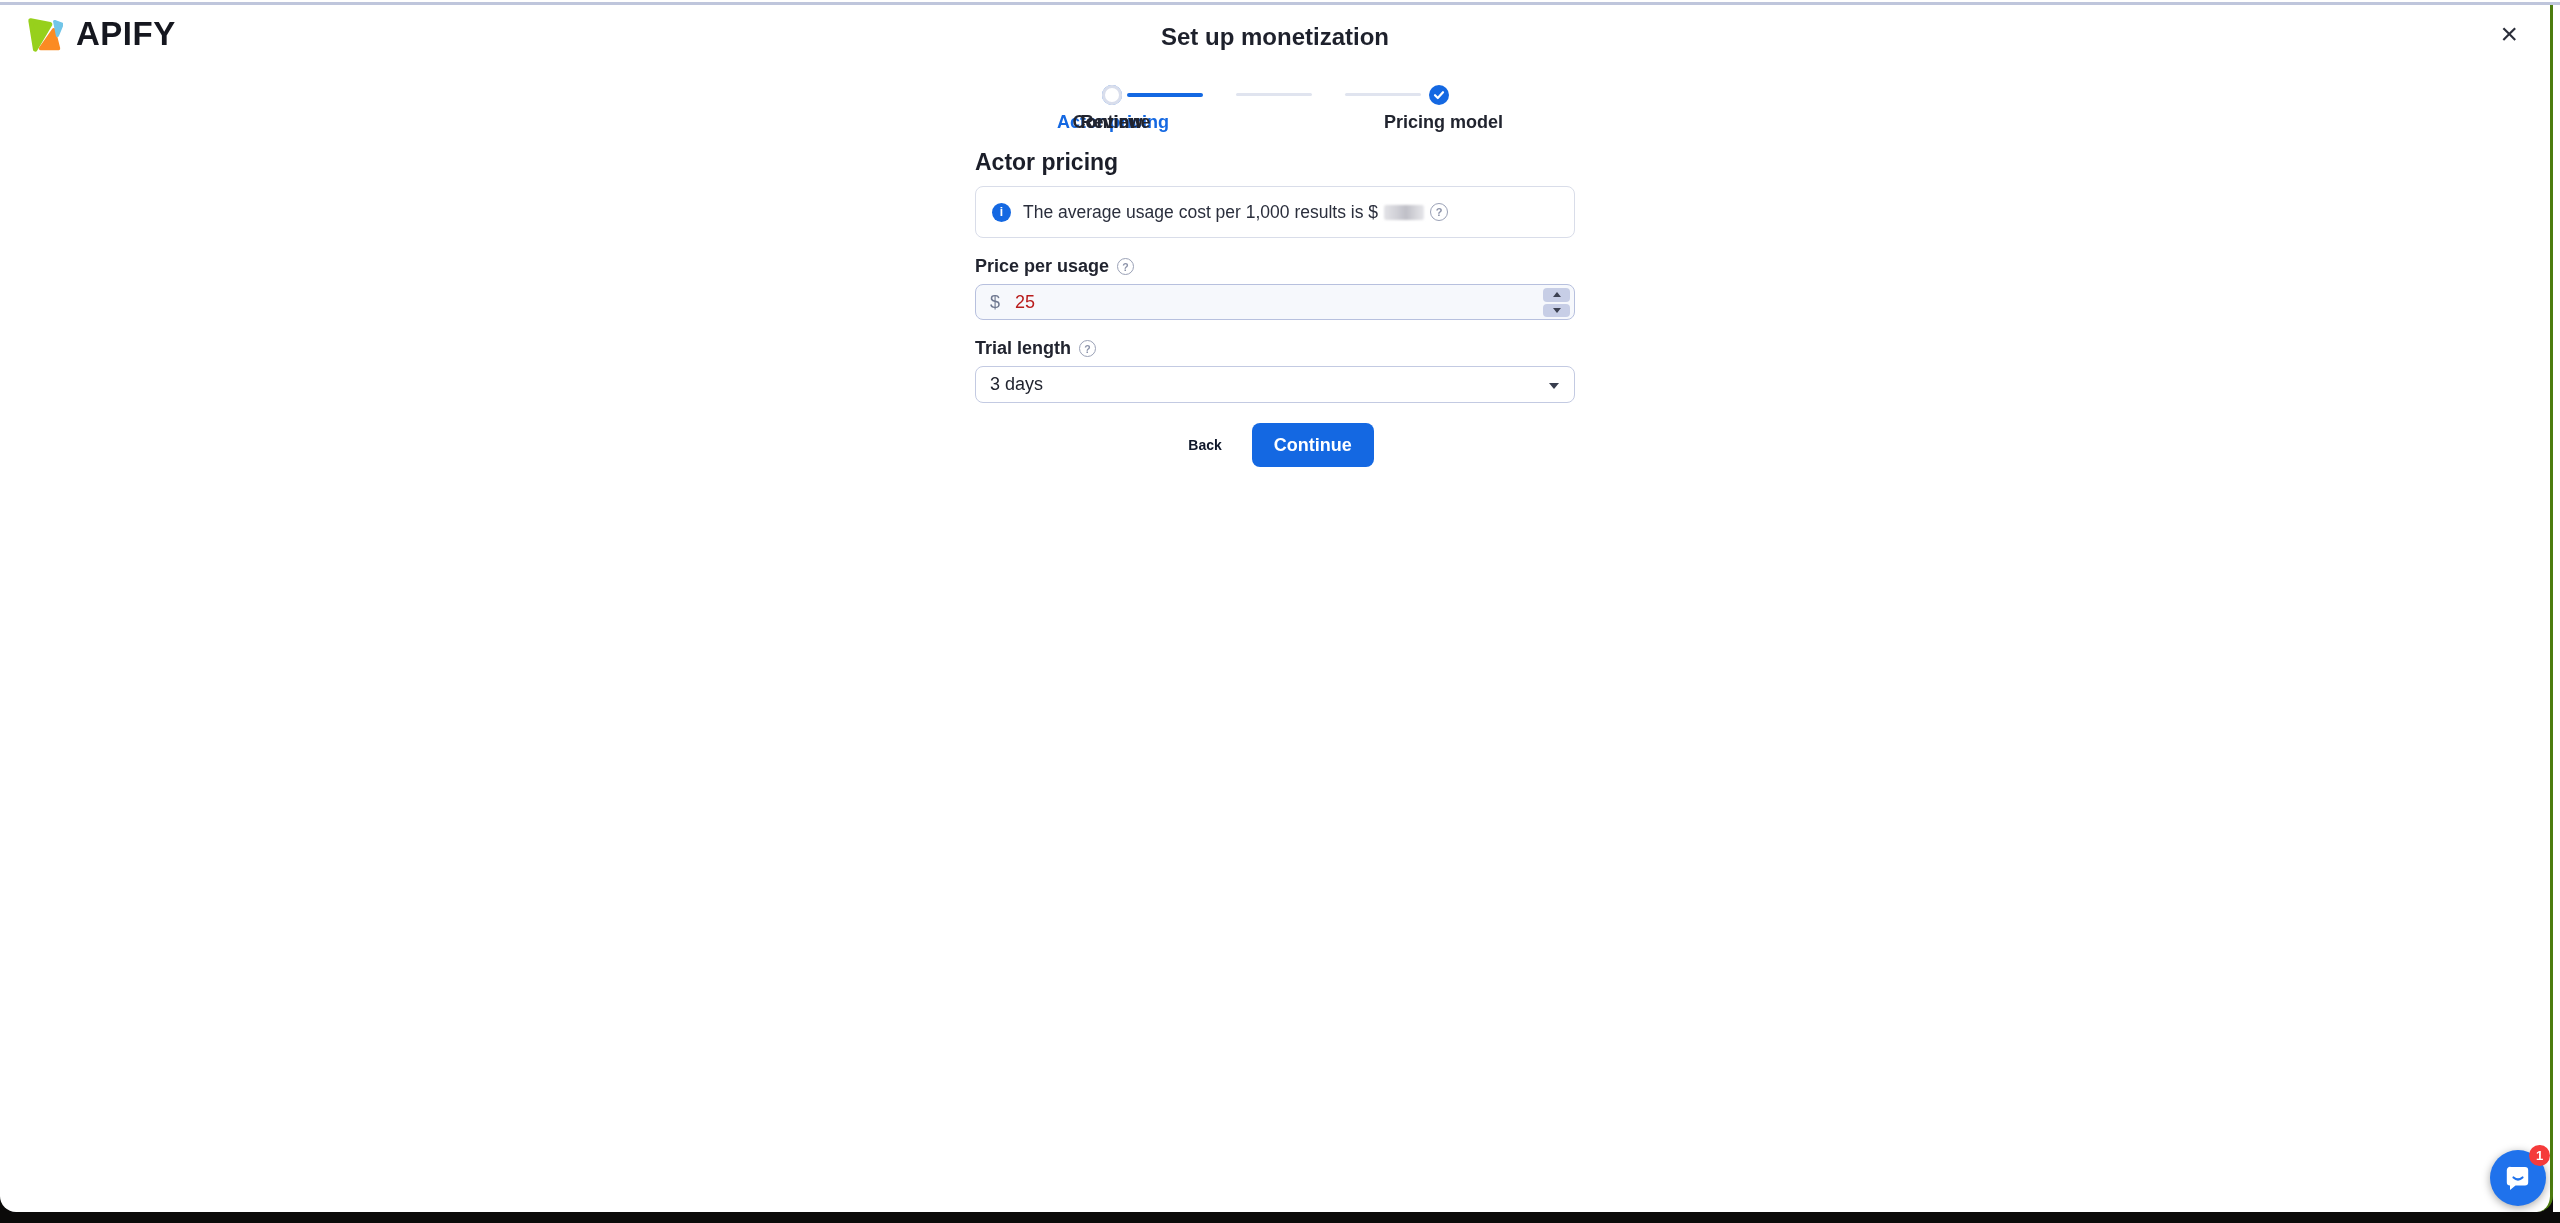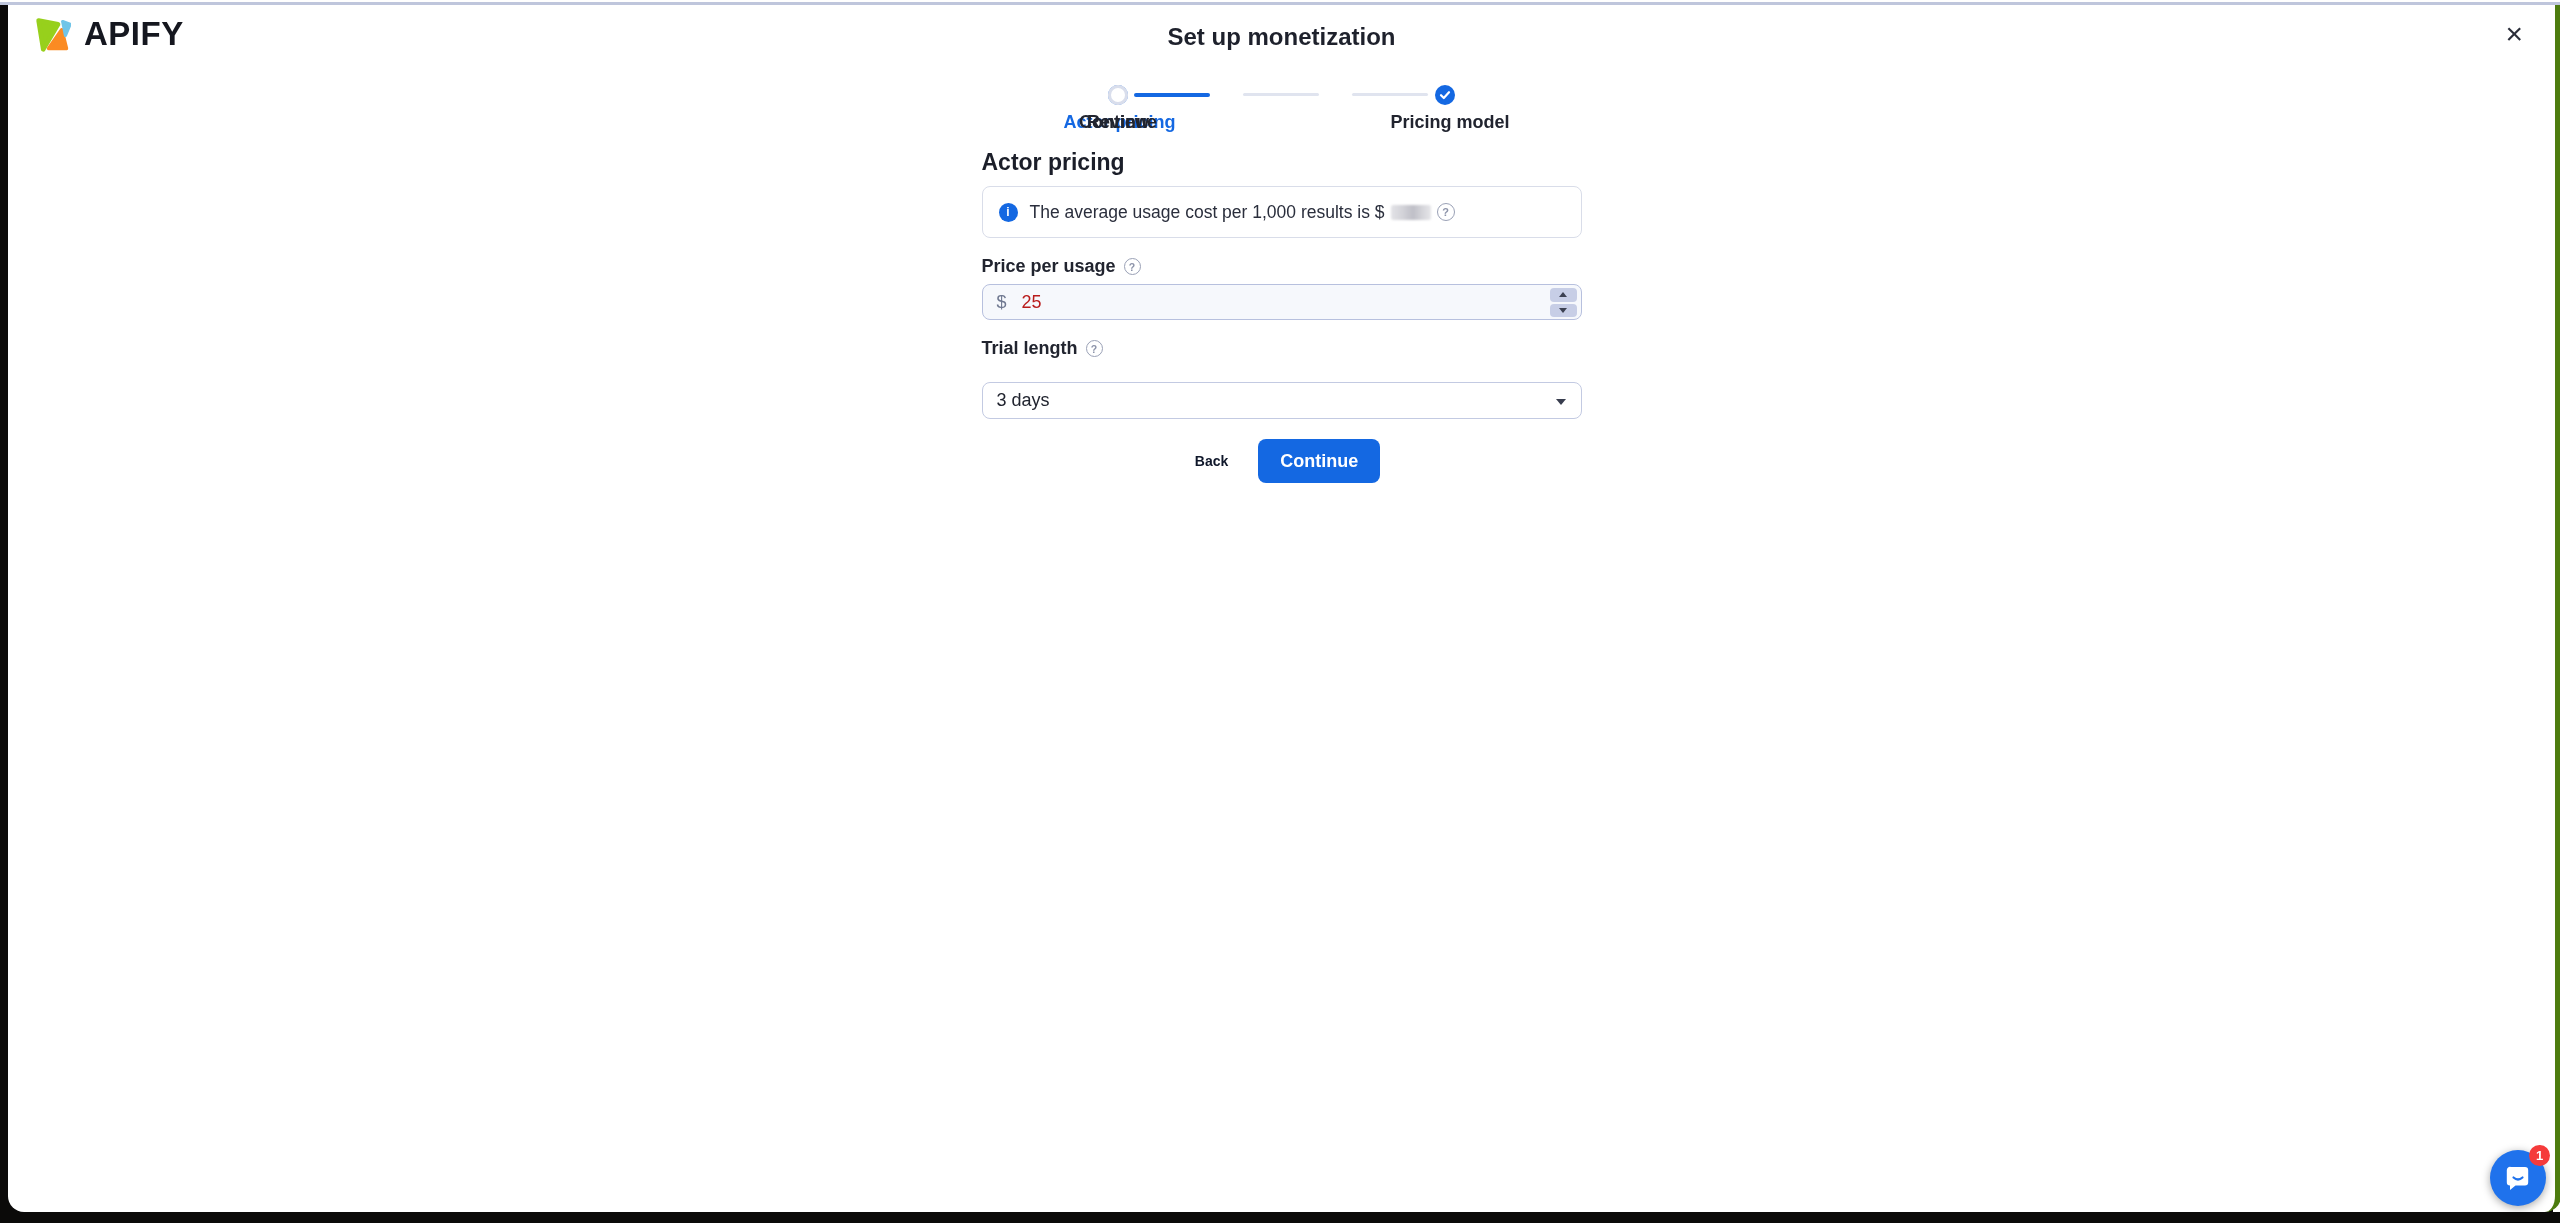--- a/index.html
+++ b/index.html
@@ -11,23 +11,23 @@
     overflow:hidden;
     color:#23262f;
   }
   
   .top-strip { position:absolute; top:0; left:0; width:2560px; height:2px; background:#ffffff; z-index:5; }
   .top-line  { position:absolute; top:2px; left:0; width:2560px; height:3px; background:#bfc6dc; z-index:5; }
   .right-gutter { position:absolute; top:5px; right:0; width:7px; height:1207px; background:#ffffff; z-index:1; }
 
   
   .card {
-    position:absolute; top:5px; left:8px; width:2553px; height:1207px;
+    position:absolute; top:5px; left:0; width:2553px; height:1207px;
     background:#ffffff;
-    border-right:6px solid #4d7c0f;
+    border-right:3px solid #4d7c0f;
     border-radius:0 0 16px 16px;
     z-index:2;
   }
 
   
   .logo { position:absolute; top:10px; left:26px; display:flex; align-items:center; gap:13px; }
   .brand-text { font-size:33px; font-weight:800; letter-spacing:0.5px; color:#15171f; }
   .dialog-title { position:absolute; top:18px; left:0; right:0; text-align:center; font-size:24px; font-weight:700; color:#1e212c; }
   .close-btn { position:absolute; top:14px; right:32px; font-size:30px; line-height:30px; font-weight:400; color:#2b2e3a; cursor:pointer; }
 
@@ -76,21 +76,21 @@
   .currency-prefix { font-size:18px; color:#6f7890; margin-right:15px; }
   .price-input { border:none; outline:none; background:transparent; font-size:18px; color:#b91c1c;
     font-family:"Liberation Sans", sans-serif; width:100%; }
   .spinners { position:absolute; right:4px; top:3px; display:flex; flex-direction:column; gap:2px; }
   .spin-btn { width:27px; height:13.5px; background:#c7cee6; border:none; border-radius:4px;
     display:flex; align-items:center; justify-content:center; cursor:pointer; padding:0; }
   .tri-up { width:0; height:0; border-left:4px solid transparent; border-right:4px solid transparent; border-bottom:5px solid #3c4152; }
   .tri-down { width:0; height:0; border-left:4px solid transparent; border-right:4px solid transparent; border-top:5px solid #3c4152; }
 
   .select-wrap {
-    margin-top:23px; position:relative; height:37px; width:600px;
+    margin-top:7px; position:relative; height:37px; width:600px;
     background:#ffffff; border:1.5px solid #c3cae2; border-radius:8px;
     display:flex; align-items:center; padding:0 36px 0 14px; cursor:pointer;
   }
   .select-value { font-size:18px; color:#21242f; }
   .select-caret { position:absolute; right:15px; top:16px; width:0; height:0;
     border-left:5px solid transparent; border-right:5px solid transparent; border-top:6px solid #383d4e; }
 
   .actions { margin-top:20px; display:flex; align-items:center; justify-content:center; gap:18px; }
   .back-btn { background:transparent; border:none; font-size:14px; font-weight:700; color:#0f172a;
     padding:8px 12px; cursor:pointer; font-family:"Liberation Sans", sans-serif; }

